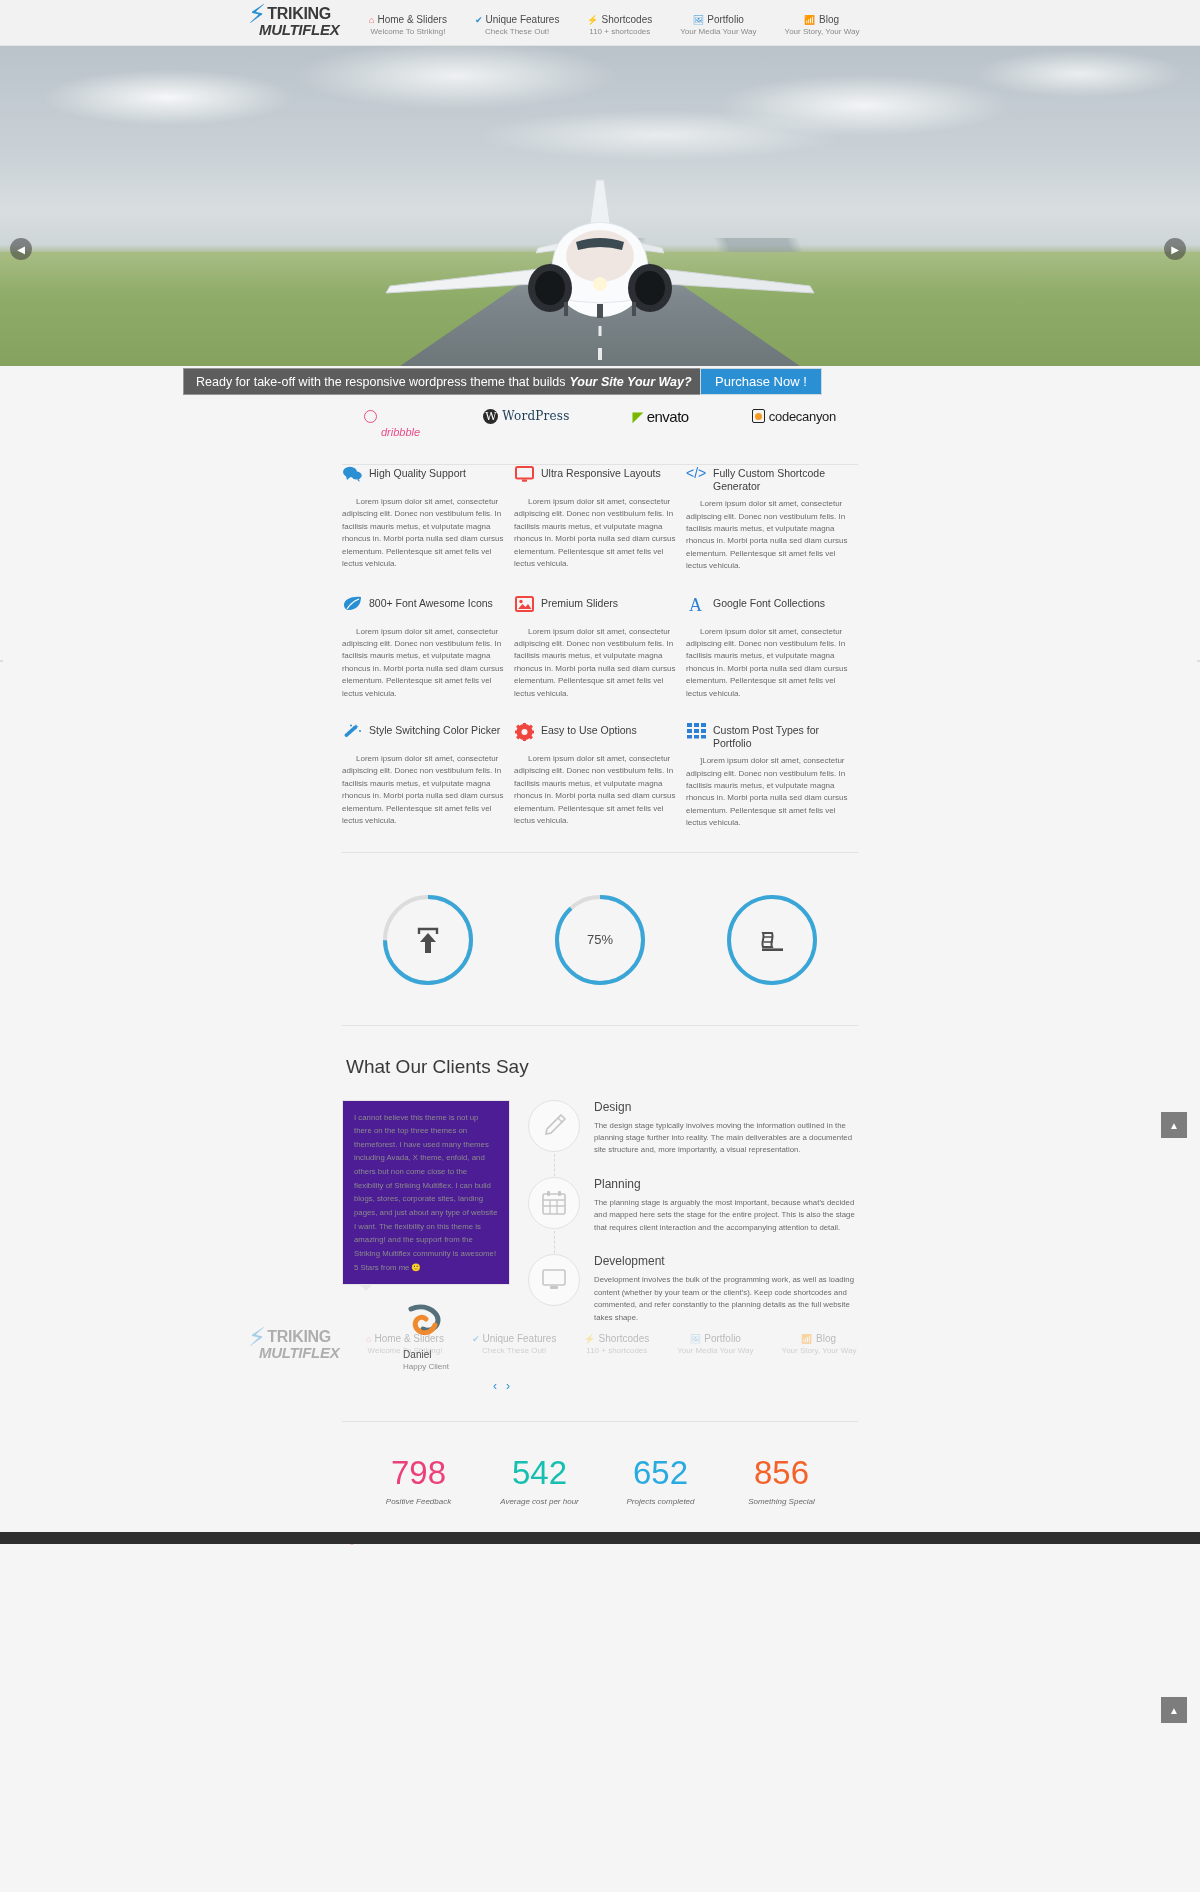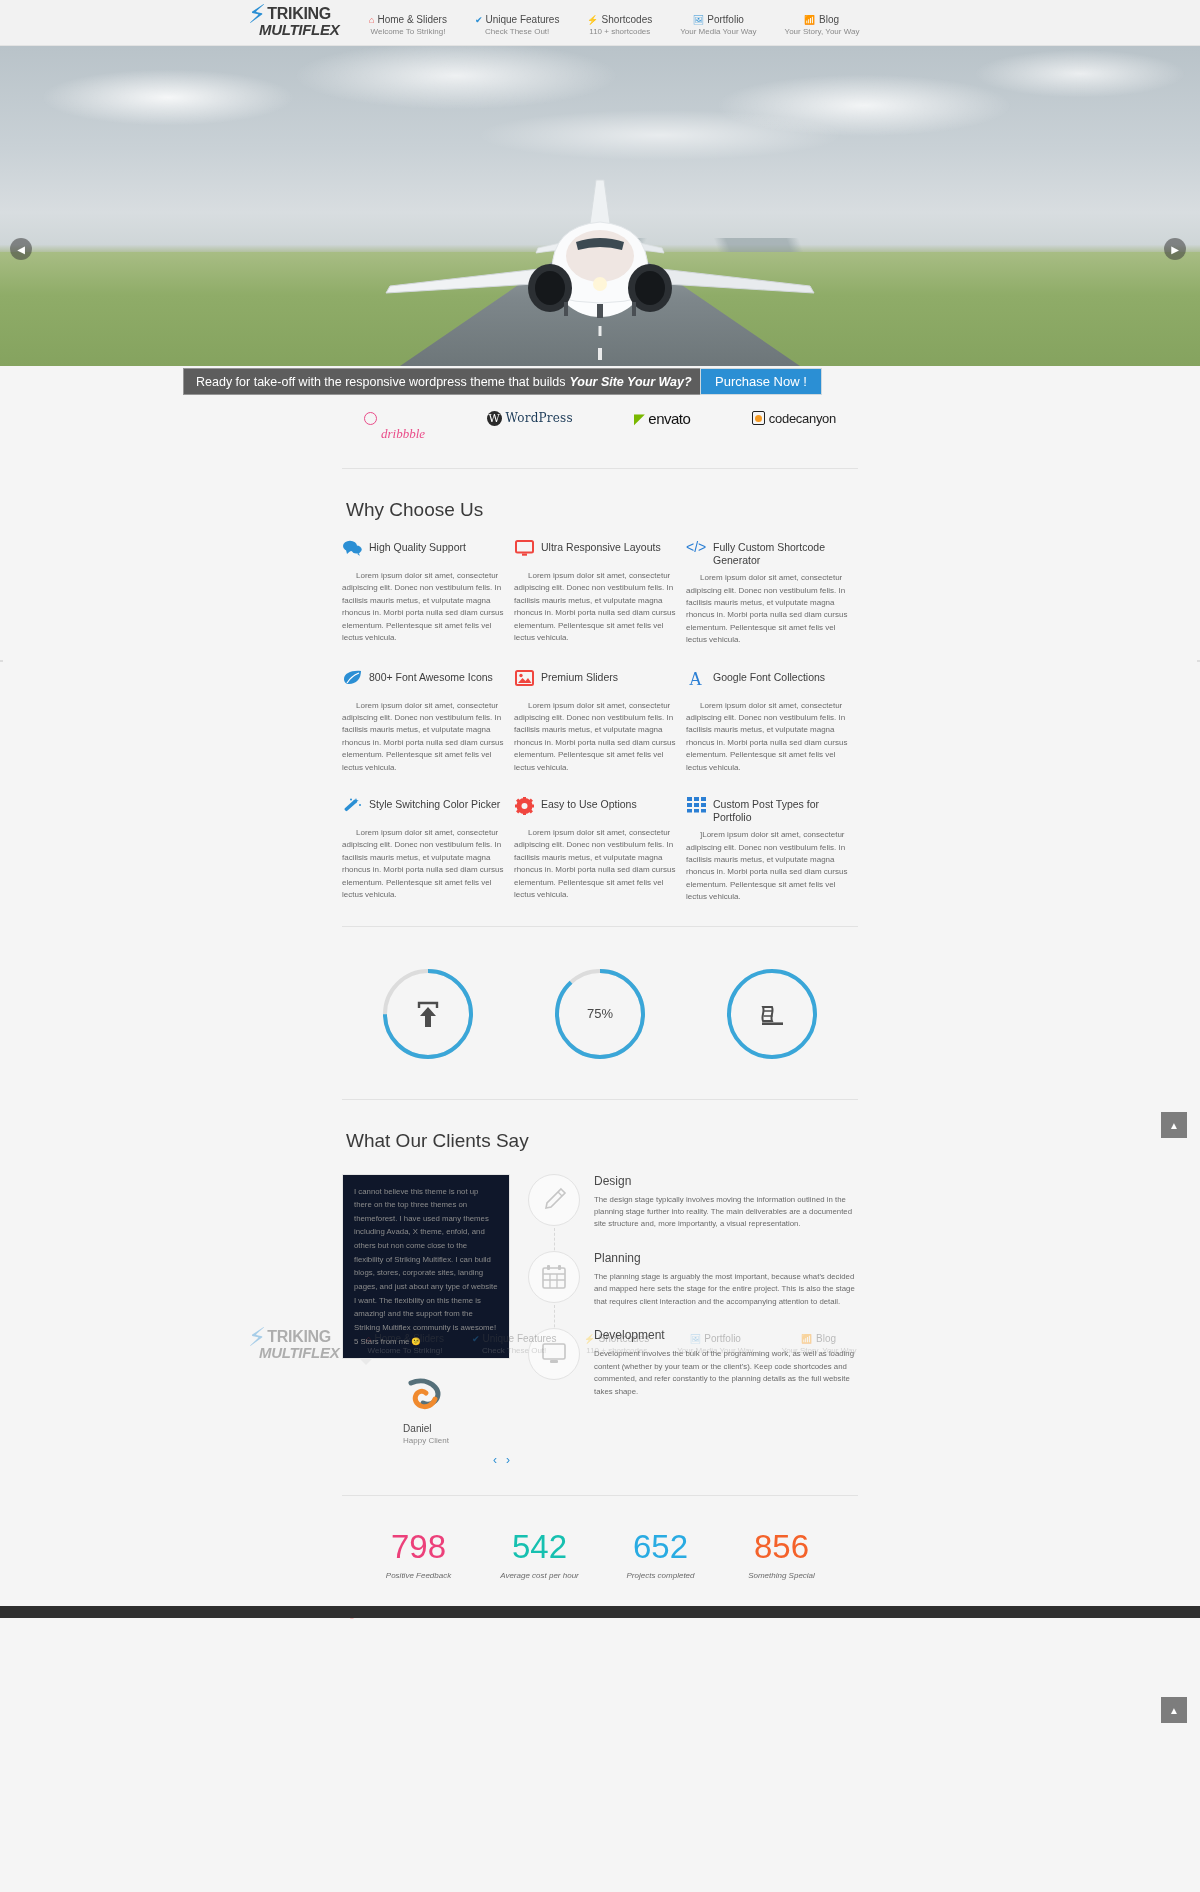--- a/index.html
+++ b/index.html
@@ -81,21 +81,21 @@
   }
   .arrow-left { left: 10px; } .arrow-right { right: 14px; }
 
   
   .wrap { width: 516px; margin: 0 auto; position: relative; }
 
   
   .logos { display: flex; align-items: center; justify-content: space-between;
            padding: 28px 22px 26px 22px; }
   .logo-cell { font-size: 13px; color: #333; display: flex; align-items: center; gap: 4px; }
-  .dribbble { color: #ea4c89; font-style: italic; font-family: Liberation Serif, serif; font-size: 13px; margin-top: 32px; }
+  .dribbble { color: #ea4c89; font-style: italic; font-family: Liberation Sans, sans-serif; font-size: 11px; margin-top: 32px; }
   .dot-ball { width: 13px; height: 13px; border-radius: 50%; border: 1.6px solid #ea4c89; display:inline-block; }
   .wp-ball { width: 15px; height: 15px; border-radius: 50%; background: #2a2a2a; color: #fff;
              font-family: "DejaVu Serif", serif; font-size: 11px; display: flex;
              align-items: center; justify-content: center; }
   .wp-txt { font-family: "DejaVu Serif", serif; font-size: 12px; color: #1b3a57; letter-spacing: .2px; }
   .envato { font-size: 15px; color: #111; letter-spacing: -.5px; }
   .env-leaf { color: #7ab800; font-weight: bold; }
   .codecanyon { font-size: 13px; color: #222; letter-spacing: -.3px; }
   .cc-box { width: 13px; height: 14px; border: 1.5px solid #222; border-radius: 2px;
             display:inline-block; position: relative; }
@@ -117,21 +117,21 @@
   
   .circles { display: flex; justify-content: space-around; padding: 40px 0 38px 0; }
   .circ { width: 94px; height: 94px; position: relative; }
   .circ svg { transform: rotate(-90deg); }
   .circ-label { position: absolute; inset: 0; display: flex; align-items: center;
                 justify-content: center; font-size: 13px; color: #4a4a4a; }
 
   
   .tp { display: flex; gap: 14px; padding-top: 4px; }
   .test-col { width: 168px; }
-  .quote-box { border: 1px solid #e4e4e4; background: #0f172a; padding: 10px 11px;
+  .quote-box { border: 1px solid #e4e4e4; background: #4c1d95; padding: 10px 11px;
                font-size: 7.8px; color: #8b8b8b; line-height: 1.75; position: relative; }
   .quote-box:after { content:""; position:absolute; left:16px; bottom:-7px; width:0; height:0;
                      border-left:7px solid transparent; border-right:7px solid transparent;
                      border-top:7px solid #e9e9e9; }
   .test-meta { display: flex; align-items: center; margin-top: 18px; gap: 8px; flex-direction: column; }
   .test-avatar { width: 38px; height: 38px; flex: 0 0 38px; position: relative; }
   .test-name { font-size: 10px; color: #4a4a4a; }
   .test-role { font-size: 8px; color: #8d8d8d; margin-top: 2px; }
   .test-nav { margin-left: auto; display: flex; gap: 9px; color: #2b8fd4; font-size: 12px; }
 
@@ -279,21 +279,20 @@
         <span class="envato">envato</span>
       </div>
       <div class="logo-cell">
         <span class="cc-box"></span>
         <span class="codecanyon">codecanyon</span>
       </div>
     </div>
 
     <div class="hr"></div>
 
-    <h2 class="sec-title">Why Choose Us</h2>
 
     <div class="feat-grid">
 
       <div class="feat">
         <div class="feat-head">
           <span class="feat-icon">
             <svg width="19" height="16" viewBox="0 0 19 16">
                 <ellipse cx="7" cy="6" rx="7" ry="5.2" fill="#2b8fd4"></ellipse>
                 <path d="M3 10 l1 4 3.4-3z" fill="#2b8fd4"></path>
                 <ellipse cx="13.5" cy="9.5" rx="5.2" ry="4" fill="#2b8fd4"></ellipse>

